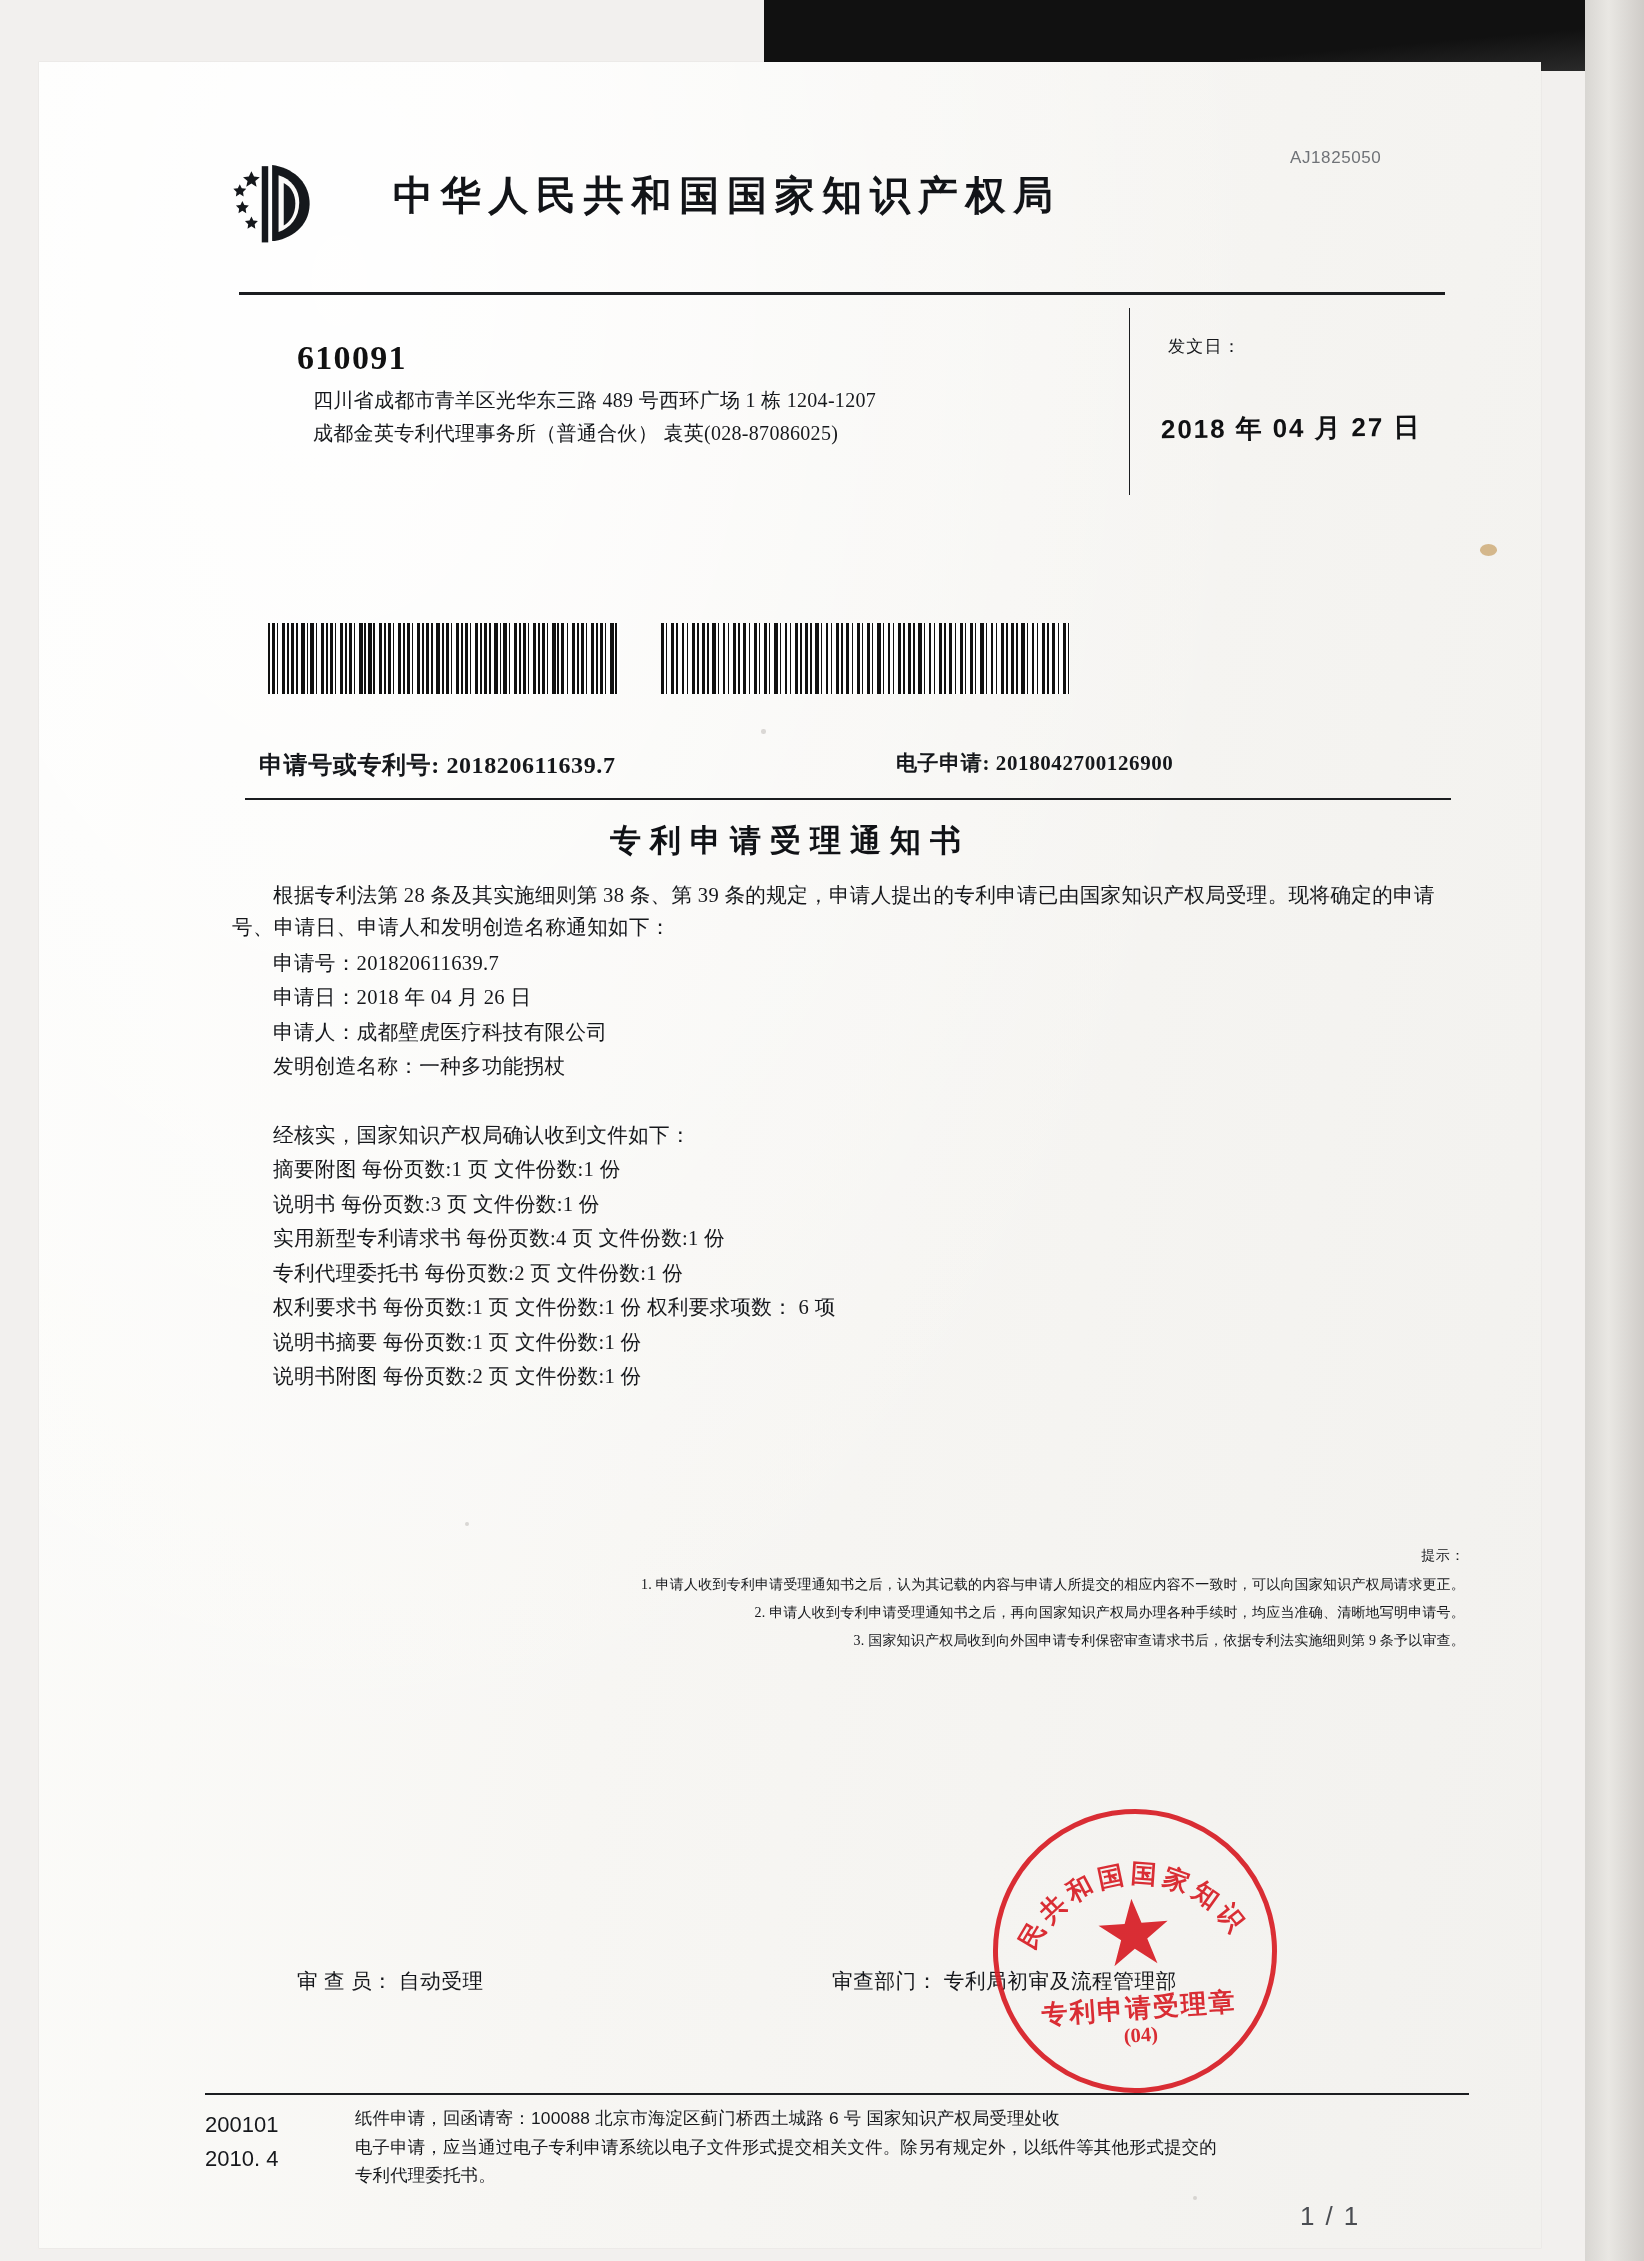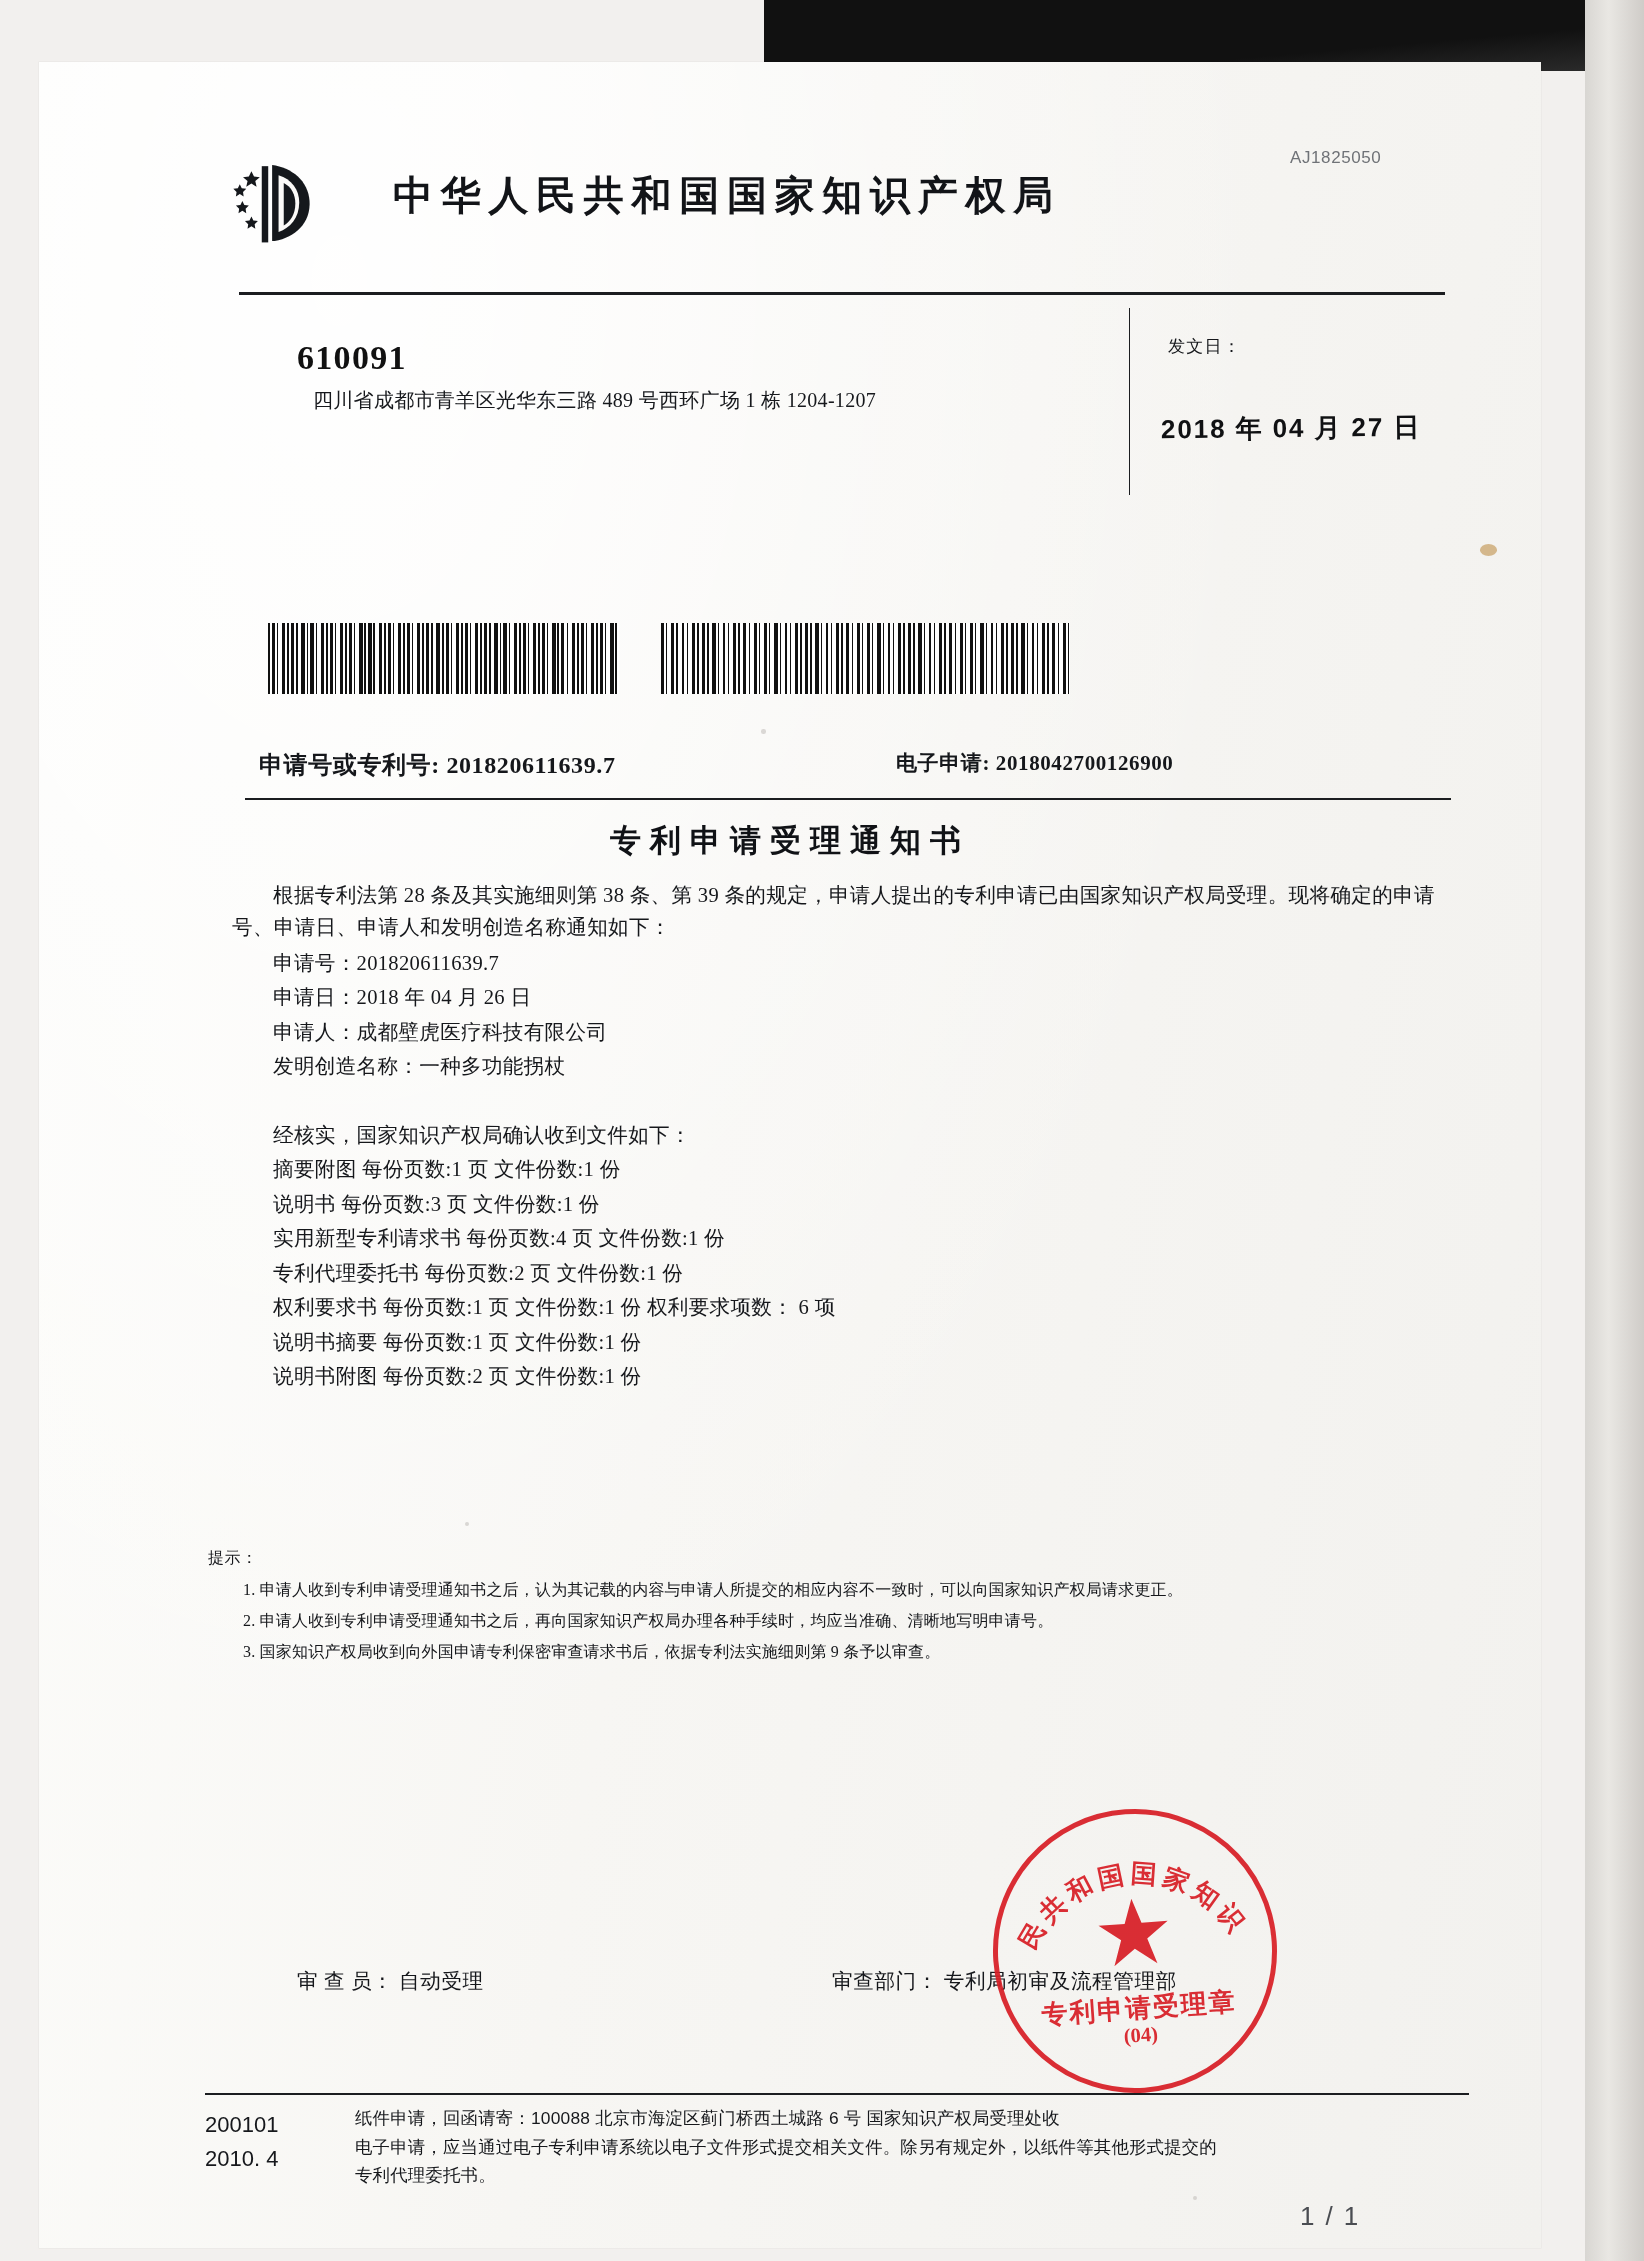--- a/index.html
+++ b/index.html
@@ -226,23 +226,24 @@
   }
   .gap-md { height: 34px; }
 
   .docs-list .field-line { padding-left: 41px; }
 
   
   .tips {
     position: absolute;
     left: 169px; top: 1483px;
     width: 1257px;
-    font-size: 16px;
+    font-size: 14px;
     line-height: 1.62;
     color: #15171b;
+    text-align: right;
   }
   .tips-head { margin: 0 0 6.4px 0; letter-spacing: 0.6px; }
   .tip-item {
     margin: 0 0 5.2px 0;
     padding-left: 35px;
     text-indent: 0;
     letter-spacing: 0.2px;
   }
 
   
@@ -374,20 +375,21 @@
         </svg>
       </div>
       <div class="org-title">中华人民共和国国家知识产权局</div>
       <div class="doc-code">AJ1825050</div>
     </div>
     <div class="header-rule"></div>
 
     <div class="addr-block">
       <div class="zipcode">610091</div>
       <div class="addr-line">四川省成都市青羊区光华东三路 489 号西环广场 1 栋 1204-1207</div>
+      <div class="addr-line2">成都金英专利代理事务所（普通合伙）  袁英(028-87086025)</div>
     </div>
 
     <div class="date-cell">
       <div class="date-label">发文日：</div>
       <div class="date-stamp">2018 年 04 月 27 日</div>
     </div>
     <div class="smudge"></div>
 
     <div class="barcode bc1"></div>
     <div class="barcode bc2"></div>

